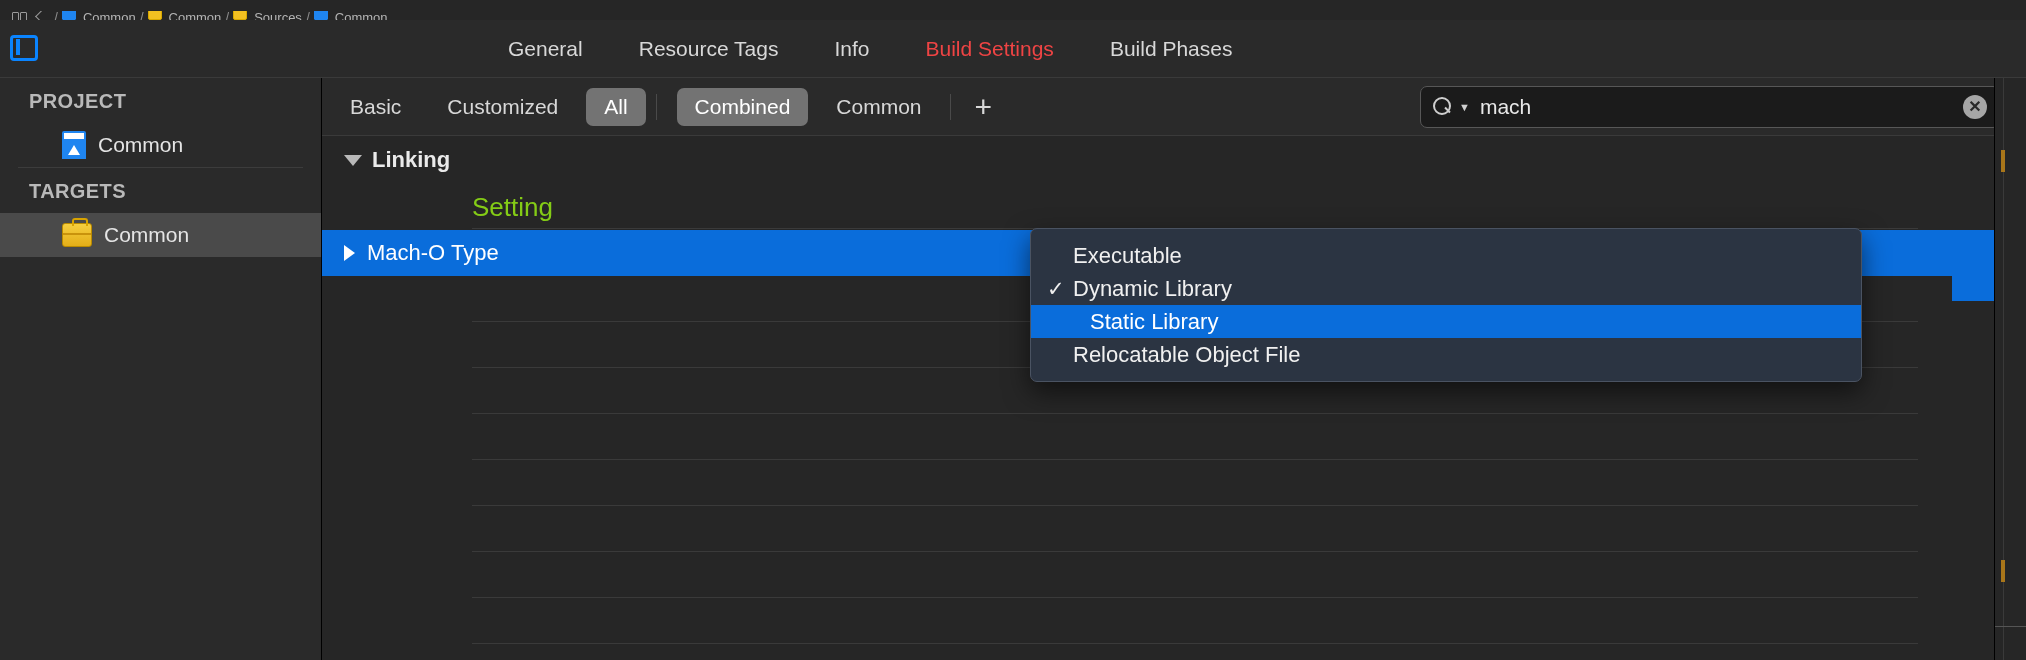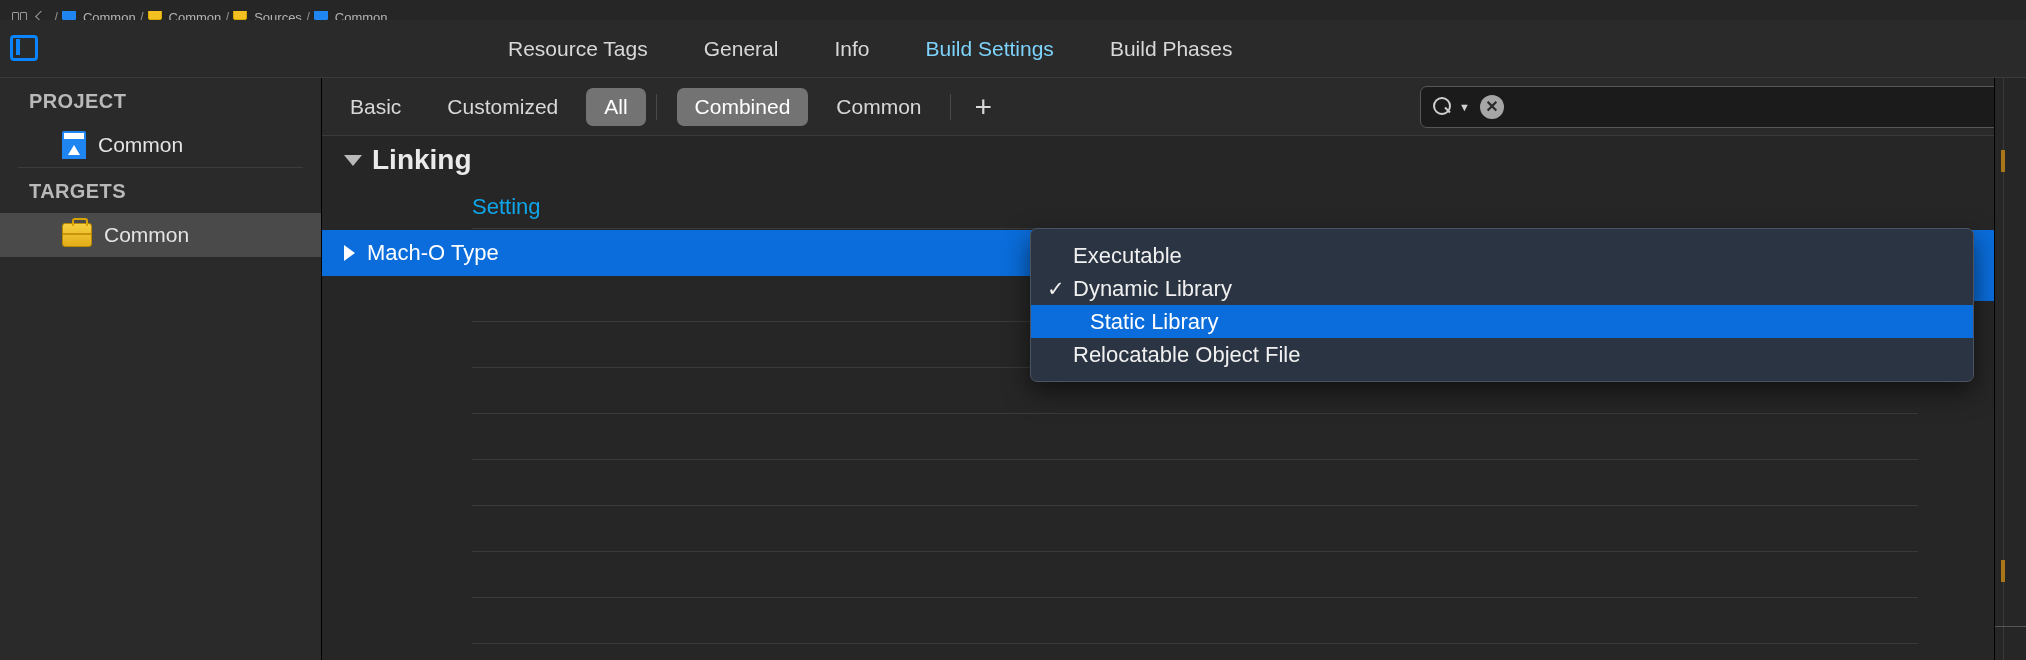--- a/index.html
+++ b/index.html
@@ -48,21 +48,21 @@
     cursor: default;
   }
   .panel-toggle::before {
     content:''; position:absolute; left:3px; top:1px; width:4px; height:16px; background:#0a84ff;
   }
   .tabs { display:flex; align-items:center; gap:0; margin-left: 480px; }
   .tab {
     font-size: 21px; color: #d8d8d8; padding: 0 28px; line-height: 58px;
     white-space: nowrap; cursor: default;
   }
-  .tab.active { color: #7dd3fc; }
+  .tab.active { color: #ef4444; }
 
   
   .sidebar {
     position: absolute; left: 0; top: 78px; width: 322px; height: 582px;
     background: #2a2a2a; border-right: 1px solid #000;
   }
   .side-sep { height:1px; background:#3c3c3c; margin: 0 18px; }
   .side-head {
     font-size: 20px; font-weight: bold; color: #b9b9b9; letter-spacing: .4px;
     padding: 12px 0 10px 29px;
@@ -130,43 +130,43 @@
     flex:none; cursor:default;
   }
 
   
   .table {
     position:absolute; left:322px; top:136px; width:1672px; height:524px;
     background:#262626; overflow:hidden;
   }
   .grp-header {
     display:flex; align-items:center; gap:10px; height:48px; padding-left: 22px;
-    color:#eaeaea; font-size:28px; font-weight:bold;
+    color:#eaeaea; font-size:22px; font-weight:bold;
   }
   .tri-down { width:0;height:0;border-left:9px solid transparent;border-right:9px solid transparent;
               border-top:11px solid #b9b9b9; }
   .tri-right { width:0;height:0;border-top:8px solid transparent;border-bottom:8px solid transparent;
                border-left:11px solid #ffffff; }
   .col-head { display:flex; height:46px; align-items:center; }
   .col-head .c1 { width:150px; }
-  .col-head .c2 { color:#0ea5e9; font-size:22px; }
+  .col-head .c2 { color:#84cc16; font-size:26px; }
   .row {
     display:flex; align-items:center; height:46px; border-bottom:1px solid #3a3a3a;
     margin-left: 150px; margin-right: 76px;
   }
   .row.setting {
     margin-left: 0; margin-right: 0; border-bottom: none;
     background:#0a6ddb; color:#fff; font-size:22px; padding-left: 22px; gap:12px;
   }
   .row.setting .label { font-weight: 400; }
   .hdr-line { position:absolute; left:150px; right:76px; top:92px; height:1px; background:#3a3a3a; }
 
   
   .menu {
-    position:absolute; left:1030px; top:228px; width:944px;
+    position:absolute; left:1030px; top:228px; width:832px;
     background:#2b3442; border:1px solid #4a5362; border-radius:7px;
     box-shadow: 0 10px 26px rgba(0,0,0,.55);
     padding: 10px 0; overflow:hidden;
   }
   .mi {
     display:flex; align-items:center; height:33px; font-size:22px; color:#f0f0f0;
     padding-left: 16px; cursor:default;
   }
   .mi.sel { background:#0a6ddb; color:#fff;padding-left:33px; }
   .mi .check { width: 26px; font-size:21px; color:#f0f0f0; flex:none; }
@@ -224,22 +224,22 @@
       <span class="bc-ico ico-doc">
           <i></i>
         </span>
       <span class="bc-text">Common</span>
     </div>
   </div>
 
   <div class="tabbar">
     <div class="panel-toggle"></div>
     <div class="tabs">
+      <div class="tab">General</div>
       <div class="tab">Resource Tags</div>
-      <div class="tab">General</div>
       <div class="tab">Info</div>
       <div class="tab active">Build Settings</div>
       <div class="tab">Build Phases</div>
     </div>
   </div>
 
   <div class="sidebar">
     <div class="side-head">PROJECT</div>
     <div class="side-row">
       <span class="icon-proj"></span>
@@ -260,20 +260,21 @@
     <div class="fsep"></div>
     <div class="fbtn on">Combined</div>
     <div class="fbtn">Common</div>
     <div class="fsep"></div>
     <div class="plus">+</div>
 
     <div class="searchwrap">
       <div class="searchbox">
         <span class="mag"></span>
         <span class="magchev">▼</span>
+        <span class="searchval">mach</span>
         <span class="clearbtn">✕</span>
       </div>
     </div>
   </div>
 
   <div class="table">
     <div class="grp-header">
       <span class="tri-down"></span>
       <span>Linking</span>
     </div>

